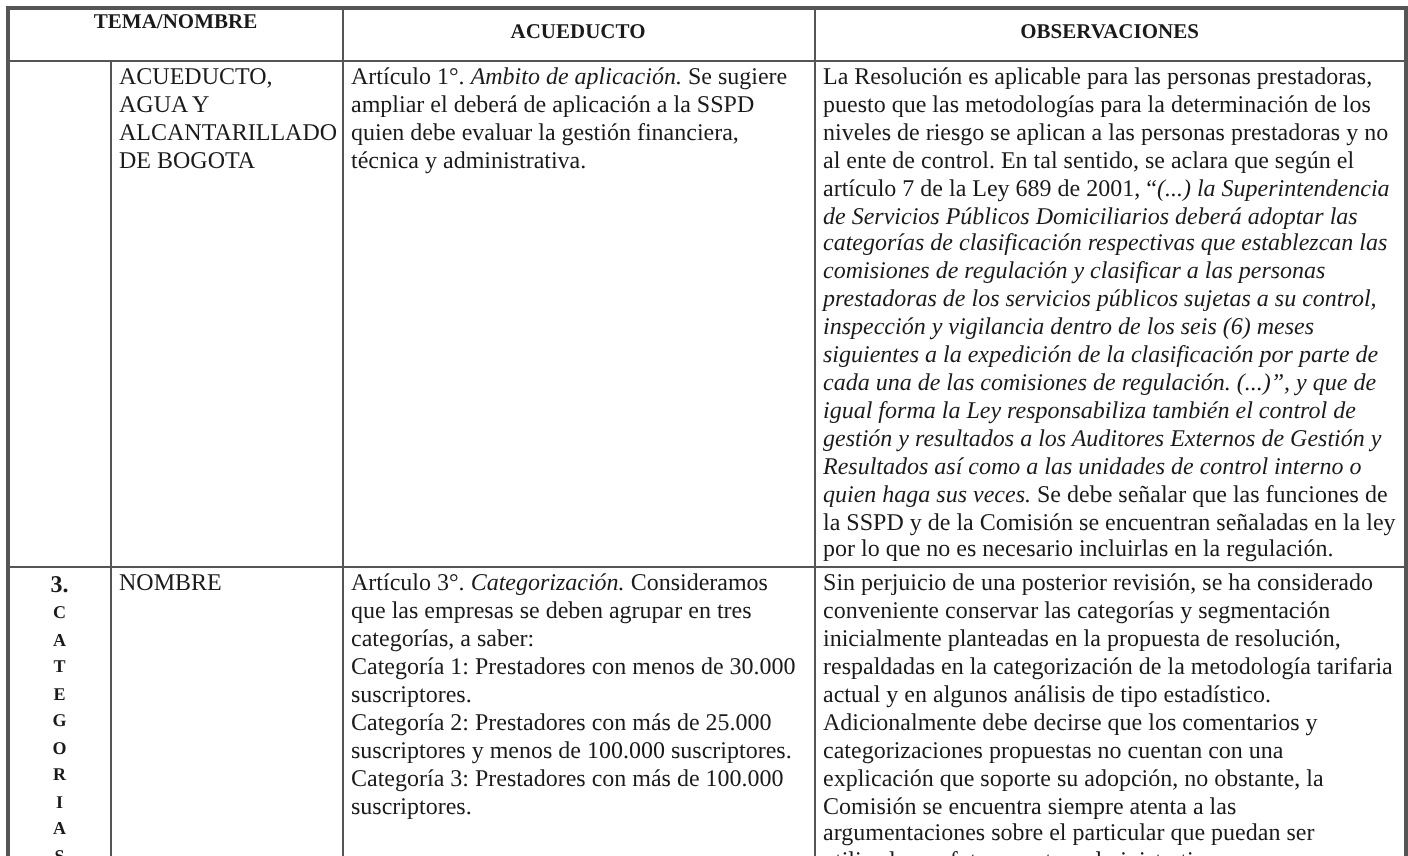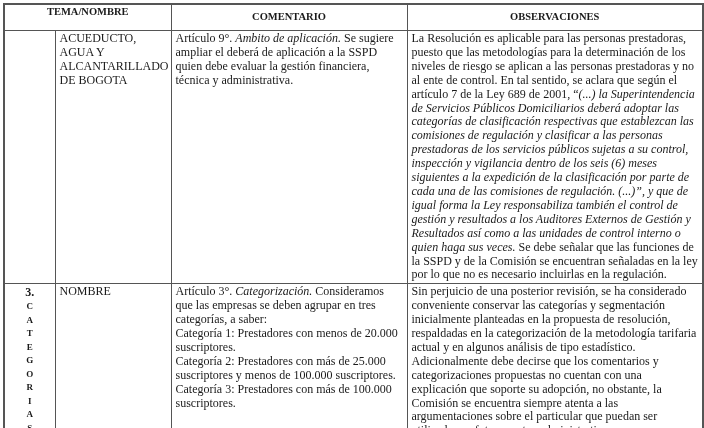--- a/index.html
+++ b/index.html
@@ -26,32 +26,32 @@
 <table class="doc">
   <colgroup>
     <col style="width:51px">
     <col style="width:116px">
     <col style="width:236px">
     <col style="width:296px">
   </colgroup>
   <thead>
     <tr>
       <th colspan="2">TEMA/NOMBRE</th>
-      <th style="padding-top:6px;">COMENTARIO</th>
+      <th style="padding-top:6px;">ACUEDUCTO</th>
       <th style="padding-top:6px;">OBSERVACIONES</th>
     </tr>
   </thead>
   <tbody>
     <tr class="row1">
       <td></td>
       <td>
         <span>ACUEDUCTO, AGUA Y ALCANTARILLADO DE BOGOTA</span>
       </td>
       <td>
-        <span>Artículo 9°.</span>
+        <span>Artículo 1°.</span>
         <i>Ambito de aplicación.</i><span> Se sugiere ampliar el deberá de aplicación a la SSPD quien debe evaluar la gestión financiera, técnica y administrativa.</span>
       </td>
       <td>
         <span>La Resolución es aplicable para las personas prestadoras, puesto que las metodologías para la determinación de los niveles de riesgo se aplican a las personas prestadoras y no al ente de control. En tal sentido, se aclara que según el artículo 7 de la Ley 689 de 2001, “</span><i>(...) la Superintendencia de Servicios Públicos Domiciliarios deberá adoptar las categorías de clasificación respectivas que establezcan las comisiones de regulación y clasificar a las personas prestadoras de los servicios públicos sujetas a su control, inspección y vigilancia dentro de los seis (6) meses siguientes a la expedición de la clasificación por parte de cada una de las comisiones de regulación. (...)”, y que de igual forma la Ley responsabiliza también el control de gestión y resultados a los Auditores Externos de Gestión y Resultados así como a las unidades de control interno o quien haga sus veces.</i><span> Se debe señalar que las funciones de la SSPD y de la Comisión se encuentran señaladas en la ley por lo que no es necesario incluirlas en la regulación.</span>
       </td>
     </tr>
     <tr class="row2">
       <td class="num">
         <div class="num-label">3.</div>
         <div class="vert">
@@ -66,21 +66,21 @@
           <span>A</span>
           <span>S</span>
         </div>
       </td>
       <td>
         <span>NOMBRE</span>
       </td>
       <td>
         <span>Artículo 3°.</span>
         <i>Categorización.</i><span> Consideramos que las empresas se deben agrupar en tres categorías, a saber:</span>
-        <div>Categoría 1: Prestadores con menos de 20.000 suscriptores.</div>
+        <div>Categoría 1: Prestadores con menos de 30.000 suscriptores.</div>
         <div>Categoría 2: Prestadores con más de 25.000 suscriptores y menos de 100.000 suscriptores.</div>
         <div>Categoría 3: Prestadores con más de 100.000 suscriptores.</div>
       </td>
       <td>
         <span>Sin perjuicio de una posterior revisión, se ha considerado conveniente conservar las categorías y segmentación inicialmente planteadas en la propuesta de resolución, respaldadas en la categorización de la metodología tarifaria actual y en algunos análisis de tipo estadístico. Adicionalmente debe decirse que los comentarios y categorizaciones propuestas no cuentan con una explicación que soporte su adopción, no obstante, la Comisión se encuentra siempre atenta a las argumentaciones sobre el particular que puedan ser utilizadas en futuros actos administrativos.</span>
       </td>
     </tr>
   </tbody>
 </table>
 

